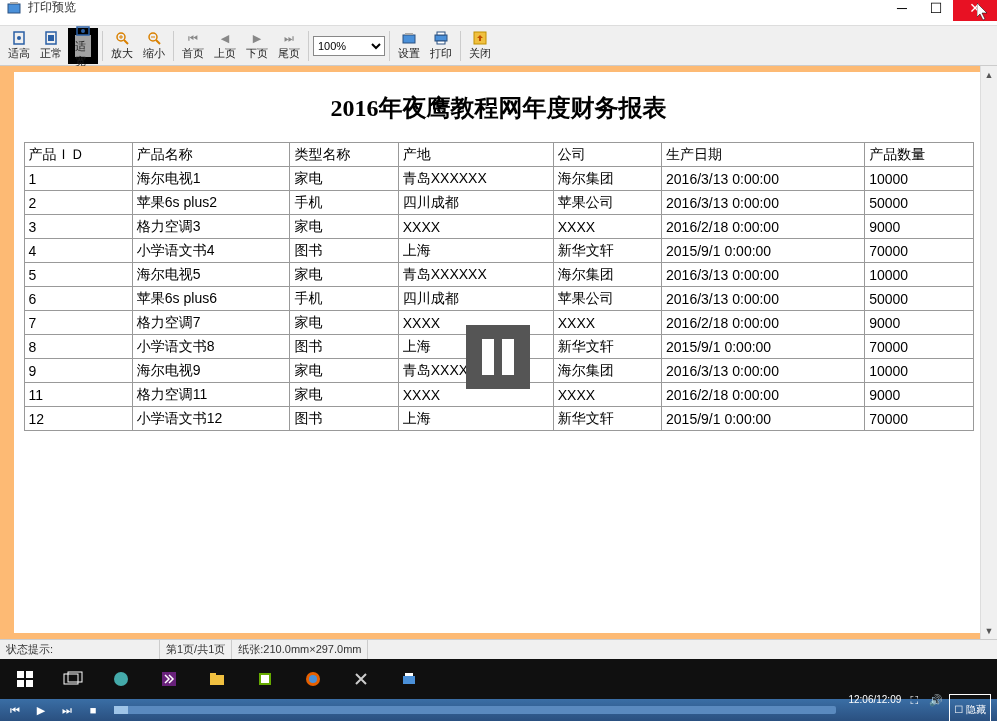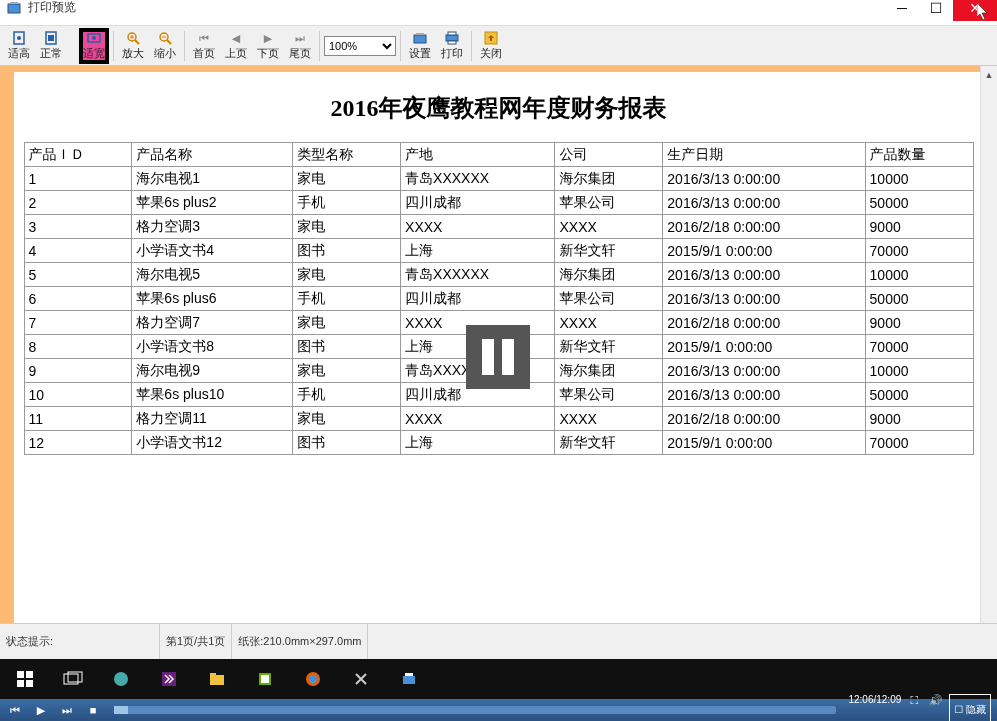--- a/index.html
+++ b/index.html
@@ -10,21 +10,21 @@
 .titlebar .icon { width: 16px; height: 16px; margin-right: 6px; }
 .titlebar .title { flex: 1; font-size: 12px; color: #333; }
 .win-controls { display: flex; height: 26px; }
 .win-btn { width: 34px; height: 26px; display: flex; align-items: center; justify-content: center; font-size: 14px; font-family: Arial; }
 .win-btn.close { background: #e81123; color: #fff; width: 44px; }
 .win-btn.close .cursor { position: absolute; top: 3px; right: 6px; }
 
 
 .toolbar { height: 40px; background: #f0f0f0; border-bottom: 1px solid #ccc; display: flex; align-items: center; padding: 2px 4px; gap: 2px; }
 .tb-btn { display: flex; flex-direction: column; align-items: center; justify-content: center; width: 30px; height: 36px; cursor: pointer; font-size: 11px; color: #222; }
-.tb-btn.active { background: #ec4899; border: 4px solid #000000; margin-left: 11px; }
+.tb-btn.active { background: #a3a3a3; border: 7px solid #000000; }
 .tb-btn .ico { width: 16px; height: 16px; display: flex; align-items: center; justify-content: center; }
 .tb-sep { width: 1px; height: 30px; background: #ccc; margin: 0 2px; }
 .zoom-select { width: 72px; height: 20px; font-size: 11px; border: 1px solid #888; background: #fff; }
 
 
 .content-wrap { position: absolute; top: 66px; left: 0; right: 0; bottom: 82px; background: #fdba74; padding: 6px; }
 .paper { background: #fff; margin: 0 auto; width: 970px; height: 100%; padding: 8px 10px; overflow: hidden; }
 .scrollbar-v { position: absolute; right: 0; top: 66px; bottom: 82px; width: 17px; background: #f0f0f0; border-left: 1px solid #ddd; }
 .scrollbar-v .arrow { height: 17px; display: flex; align-items: center; justify-content: center; color: #555; font-size: 9px; }
 .scrollbar-v .track { flex:1; }
@@ -32,21 +32,21 @@
 .report-title { text-align: center; font-size: 24px; font-family: SimSun, serif; font-weight: bold; padding: 12px 0 18px; }
 table.report { width: 100%; border-collapse: collapse; font-size: 14px; font-family: SimSun, Arial; }
 table.report th, table.report td { border: 1px solid #999; padding: 2px 4px; text-align: left; height: 24px; }
 table.report th { font-weight: normal; }
 
 
 .pause-overlay { position: absolute; width: 64px; height: 64px; background: #555; left: 466px; top: 325px; display: flex; align-items: center; justify-content: center; gap: 8px; }
 .pause-overlay .bar { width: 12px; height: 36px; background: #fff; }
 
 
-.statusbar { position: absolute; bottom: 62px; left: 0; right: 0; height: 36px; background: #f0f0f0; border-top: 1px solid #ccc; display: flex; align-items: center; font-size: 11px; color: #333; }
+.statusbar { position: absolute; bottom: 62px; left: 0; right: 0; height: 20px; background: #f0f0f0; border-top: 1px solid #ccc; display: flex; align-items: center; font-size: 11px; color: #333; }
 .statusbar .seg { padding: 0 6px; border-right: 1px solid #ccc; height: 100%; display: flex; align-items: center; }
 .statusbar .seg.first { width: 160px; }
 
 
 .taskbar { position: absolute; bottom: 22px; left: 0; right: 0; height: 40px; background: #101010; display: flex; align-items: center; padding: 0 4px; gap: 6px; }
 .task-item { width: 42px; height: 32px; display: flex; align-items: center; justify-content: center; }
 .task-item.start { background: #101010; }
 
 
 .mediabar { position: absolute; bottom: 0; left: 0; right: 0; height: 22px; background: linear-gradient(#3a6ea5, #2a5080); display: flex; align-items: center; color: #fff; font-size: 11px; padding: 0 6px; gap: 8px; }
@@ -274,29 +274,20 @@
           <tr>
             <td>9</td>
             <td>海尔电视9</td>
             <td>家电</td>
             <td>青岛XXXXXX</td>
             <td>海尔集团</td>
             <td>2016/3/13 0:00:00</td>
             <td>10000</td>
           </tr>
           <tr>
-            <td>10</td>
-            <td>苹果6s plus10</td>
-            <td>手机</td>
-            <td>四川成都</td>
-            <td>苹果公司</td>
-            <td>2016/3/13 0:00:00</td>
-            <td>50000</td>
-          </tr>
-          <tr>
             <td>11</td>
             <td>格力空调11</td>
             <td>家电</td>
             <td>XXXX</td>
             <td>XXXX</td>
             <td>2016/2/18 0:00:00</td>
             <td>9000</td>
           </tr>
           <tr>
             <td>12</td>

